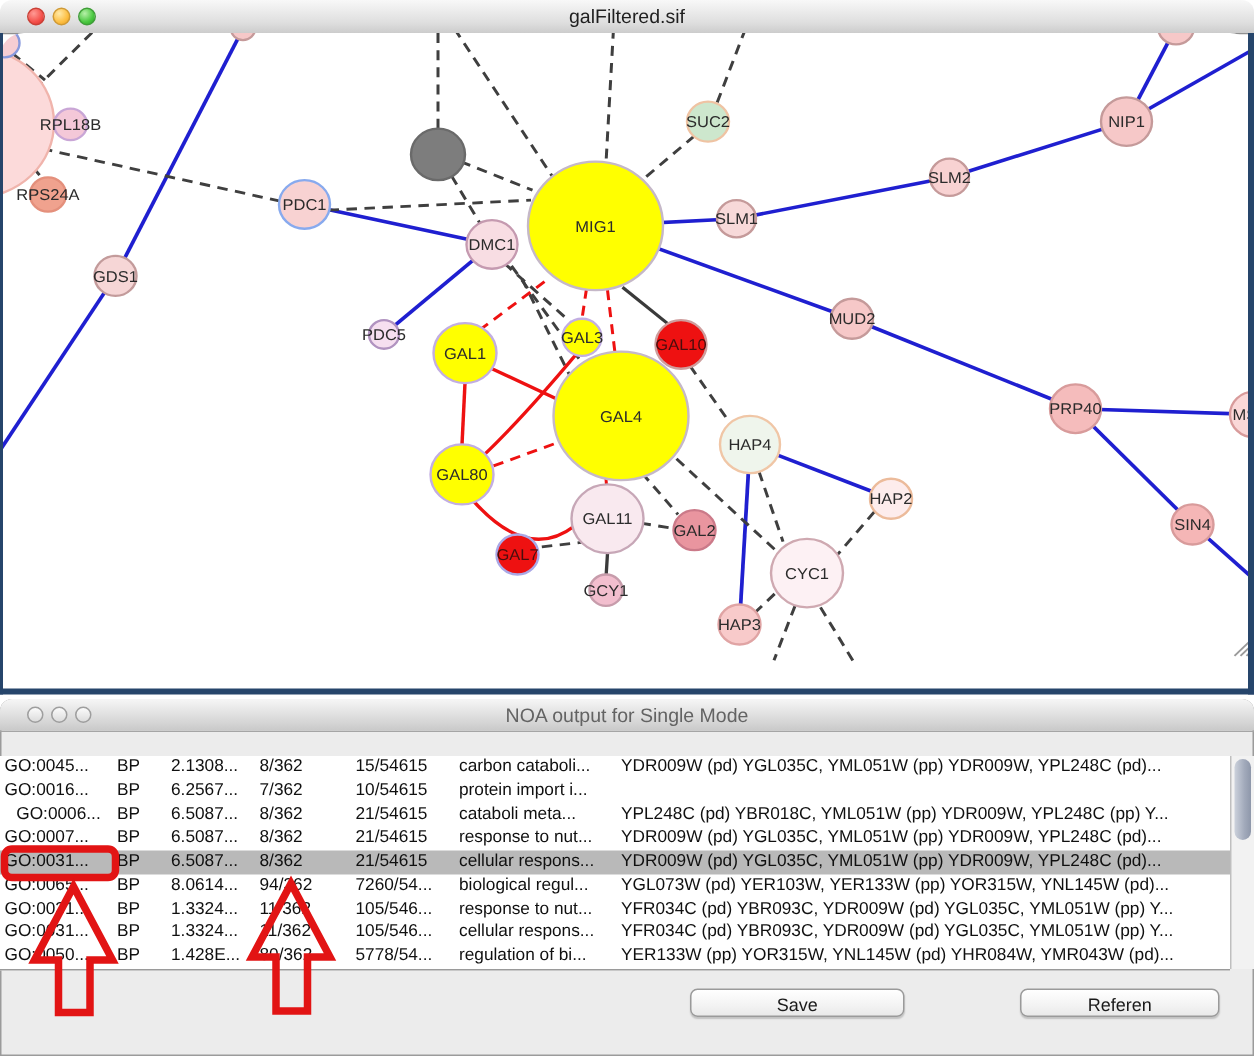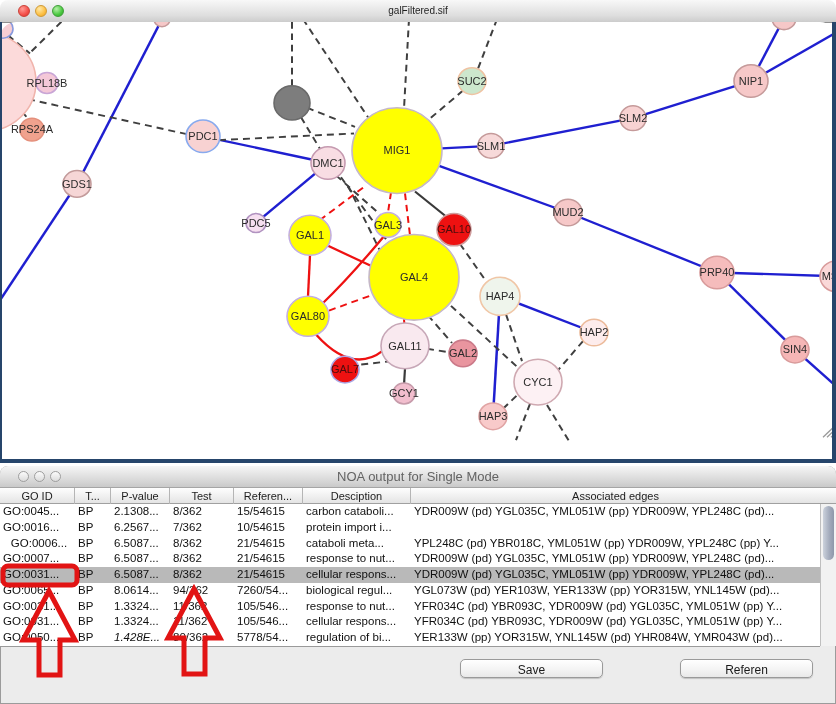--- a/index.html
+++ b/index.html
@@ -1,21 +1,21 @@
 <!DOCTYPE html>
 <html style="--selection-bg: #b9b9b9; --window-border: #26456b;"><head>
 <meta charset="utf-8">
 <style>
   html,body{margin:0;padding:0;width:836px;height:704px;background:#ffffff;overflow:hidden;
     font-family:"Liberation Sans", sans-serif;}
   
   .window-top{position:absolute;left:0;top:0;width:836px;height:463px;}
   .titlebar{position:relative;height:22px;background:linear-gradient(#f8f8f8,#dedede 70%,#cccccc);
     border-bottom:1px solid #8f8f8f;border-radius:8px 8px 0 0;text-align:center;}
-  .title-text{display:inline-block;line-height:22px;font-size:10px;color:#1f1f1f;}
+  .title-text{display:inline-block;line-height:22px;font-size:13px;color:#1f1f1f;}
   .tl{position:absolute;top:5px;width:12px;height:12px;border-radius:50%;box-sizing:border-box;}
   .tl-red{left:18px;background:radial-gradient(circle at 35% 30%,#ff9a94,#f4504a 60%,#d8322c);border:1px solid #ca4036;}
   .tl-yellow{left:35px;background:radial-gradient(circle at 35% 30%,#ffe9a8,#fdbf43 60%,#e79e22);border:1px solid #cf9a36;}
   .tl-green{left:52px;background:radial-gradient(circle at 35% 30%,#b6f0a8,#49c83f 60%,#2e9e2a);border:1px solid #3f9e38;}
   .canvas{position:absolute;left:0;top:22px;width:836px;height:441px;background:#ffffff;overflow:hidden;border-radius:16px;}
   .border-strip{position:absolute;background:var(--window-border,#26456b);}
   .bs-left{left:0;top:22px;width:2px;height:441px;}
   .bs-right{right:0;top:22px;width:4px;height:441px;}
   .bs-bottom{left:0;top:459px;width:836px;height:4px;}
   svg text.nlabel{font-family:"Liberation Sans", sans-serif;font-size:11px;}
@@ -193,29 +193,20 @@
   <div class="border-strip bs-bottom"></div>
 </div>
 
 <div class="window-noa">
   <div class="noa-titlebar">
     <span class="tl-hollow tlh-1"></span>
     <span class="tl-hollow tlh-2"></span>
     <span class="tl-hollow tlh-3"></span>
     <span class="noa-title-text">NOA output for Single Mode</span>
   </div>
-  <div class="noa-header" id="noa-header">
-      <div class="hcell" style="width: 75px;">GO ID</div>
-      <div class="hcell" style="width: 36px;">T...</div>
-      <div class="hcell" style="width: 59px;">P-value</div>
-      <div class="hcell" style="width: 64px;">Test</div>
-      <div class="hcell" style="width: 69px;">Referen...</div>
-      <div class="hcell" style="width: 108px;">Desciption</div>
-      <div class="hcell" style="width: 409px;">Associated edges</div>
-    </div>
   <div class="noa-body" id="noa-body">
       <div class="trow">
         <div class="tcell" style="width: 75px;">GO:0045...</div>
         <div class="tcell" style="width: 36px;">BP</div>
         <div class="tcell" style="width: 59px;">2.1308...</div>
         <div class="tcell" style="width: 64px;">8/362</div>
         <div class="tcell" style="width: 69px;">15/54615</div>
         <div class="tcell" style="width: 108px;">carbon cataboli...</div>
         <div class="tcell" style="width: 409px;">YDR009W (pd) YGL035C, YML051W (pp) YDR009W, YPL248C (pd)...</div>
       </div>
@@ -277,21 +268,21 @@
         <div class="tcell" style="width: 36px;">BP</div>
         <div class="tcell" style="width: 59px;">1.3324...</div>
         <div class="tcell" style="width: 64px;">11/362</div>
         <div class="tcell" style="width: 69px;">105/546...</div>
         <div class="tcell" style="width: 108px;">cellular respons...</div>
         <div class="tcell" style="width: 409px;">YFR034C (pd) YBR093C, YDR009W (pd) YGL035C, YML051W (pp) Y...</div>
       </div>
       <div class="trow">
         <div class="tcell" style="width: 75px;">GO:0050...</div>
         <div class="tcell" style="width: 36px;">BP</div>
-        <div class="tcell" style="width: 59px; font-style: italic;">1.428E...</div>
+        <div class="tcell" style="width: 59px;">1.428E...</div>
         <div class="tcell" style="width: 64px;">80/362</div>
         <div class="tcell" style="width: 69px;">5778/54...</div>
         <div class="tcell" style="width: 108px;">regulation of bi...</div>
         <div class="tcell" style="width: 409px;">YER133W (pp) YOR315W, YNL145W (pd) YHR084W, YMR043W (pd)...</div>
       </div>
     </div>
   <div class="scrollbar">
     <div class="scroll-thumb"></div>
   </div>
   <button class="btn btn-save">Save</button>

